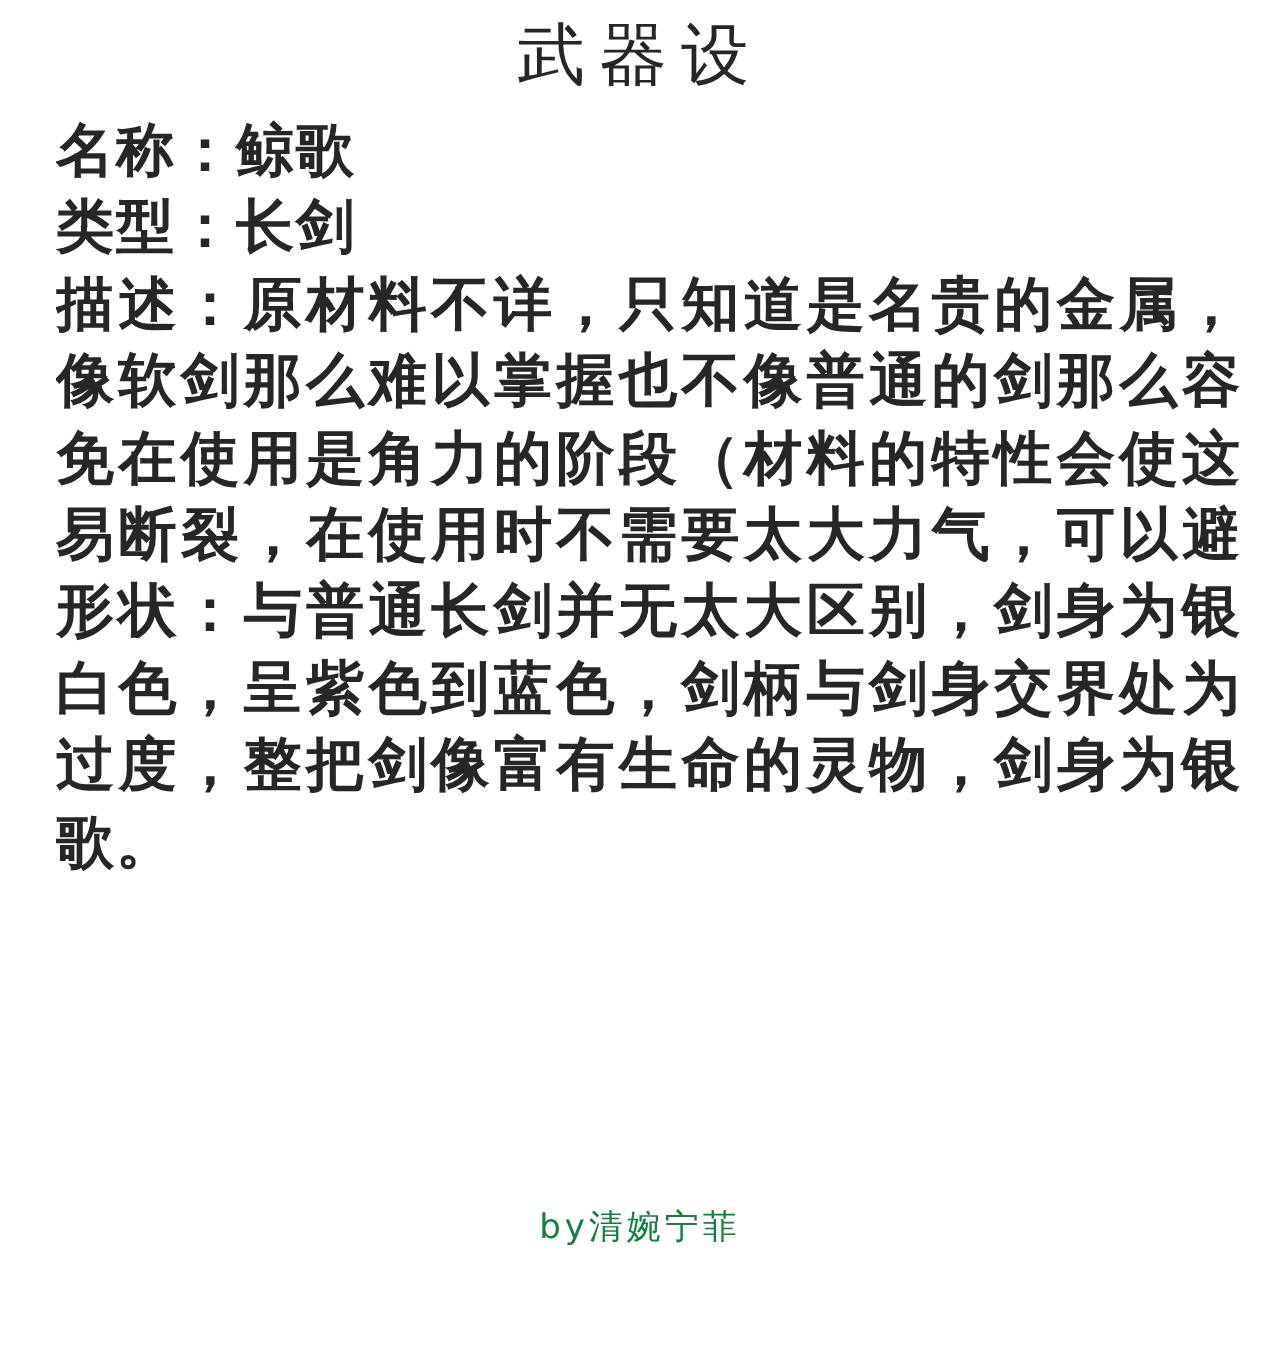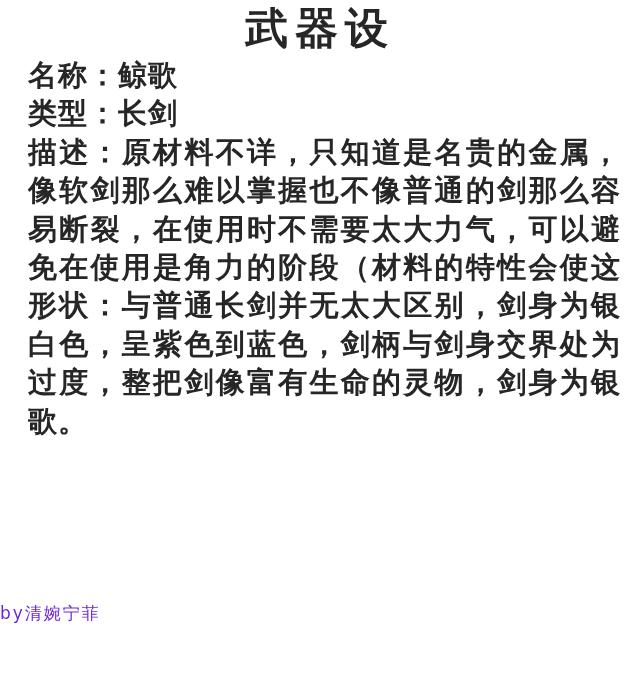--- a/index.html
+++ b/index.html
@@ -17,22 +17,22 @@
     color: #262626;
   }
   .title {
     position: absolute;
     top: 2px;
     left: 0;
     right: 0;
     height: 52px;
     line-height: 52px;
     text-align: center;
-    font-size: 43px;
-    font-weight: bold;
+    font-size: 34px;
+    font-weight: normal;
     letter-spacing: 7px;
     white-space: nowrap;
   }
   .body-text {
     position: absolute;
     top: 56px;
     left: 28px;
     right: 20px;
   }
   .line {
@@ -48,40 +48,40 @@
     letter-spacing: 0;
     white-space: normal;
     text-align: justify;
     text-align-last: justify;
   }
   .watermark {
     position: absolute;
     top: 602px;
     left: 0;
     right: 0;
-    text-align: left;
+    text-align: center;
     font-size: 17px;
     letter-spacing: 2px;
-    color: #6d28d9;
+    color: #15803d;
   }
 </style>
 </head>
 <body>
 
 <div class="page">
 
   <div class="title">武器设</div>
 
   <div class="body-text">
     <div class="line">名称：鲸歌</div>
     <div class="line">类型：长剑</div>
     <div class="line full">描述：原材料不详，只知道是名贵的金属，</div>
     <div class="line full">像软剑那么难以掌握也不像普通的剑那么容</div>
+    <div class="line full">免在使用是角力的阶段（材料的特性会使这</div>
     <div class="line full">易断裂，在使用时不需要太大力气，可以避</div>
-    <div class="line full">免在使用是角力的阶段（材料的特性会使这</div>
     <div class="line full">形状：与普通长剑并无太大区别，剑身为银</div>
     <div class="line full">白色，呈紫色到蓝色，剑柄与剑身交界处为</div>
     <div class="line full">过度，整把剑像富有生命的灵物，剑身为银</div>
     <div class="line">歌。</div>
   </div>
 
   <div class="watermark">by清婉宁菲</div>
 
 </div>
 

